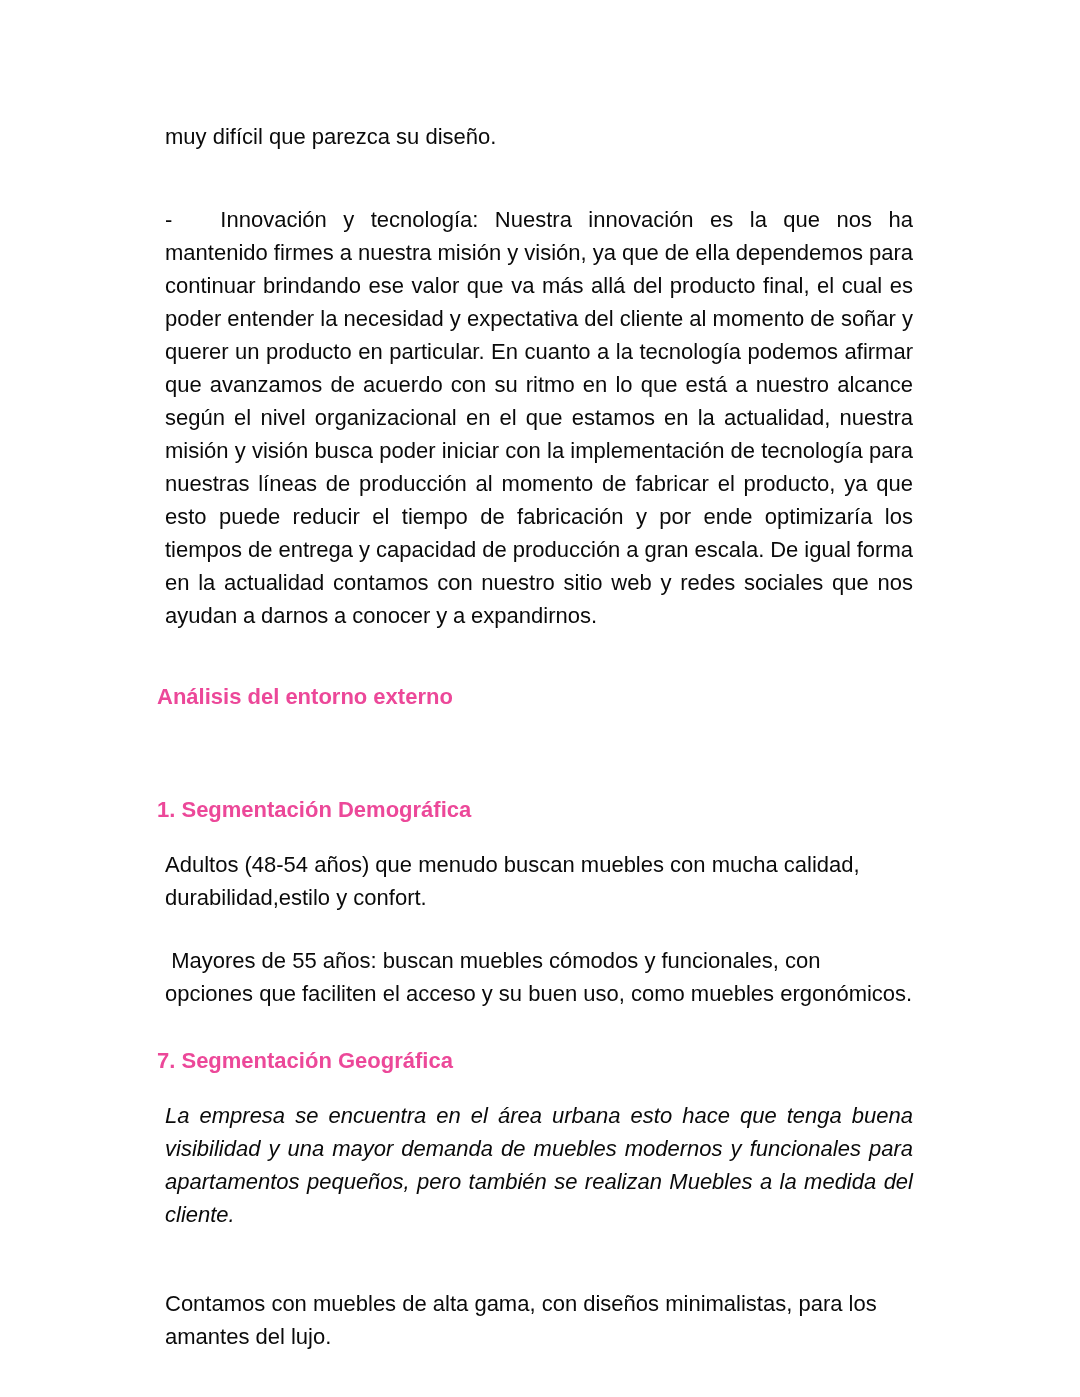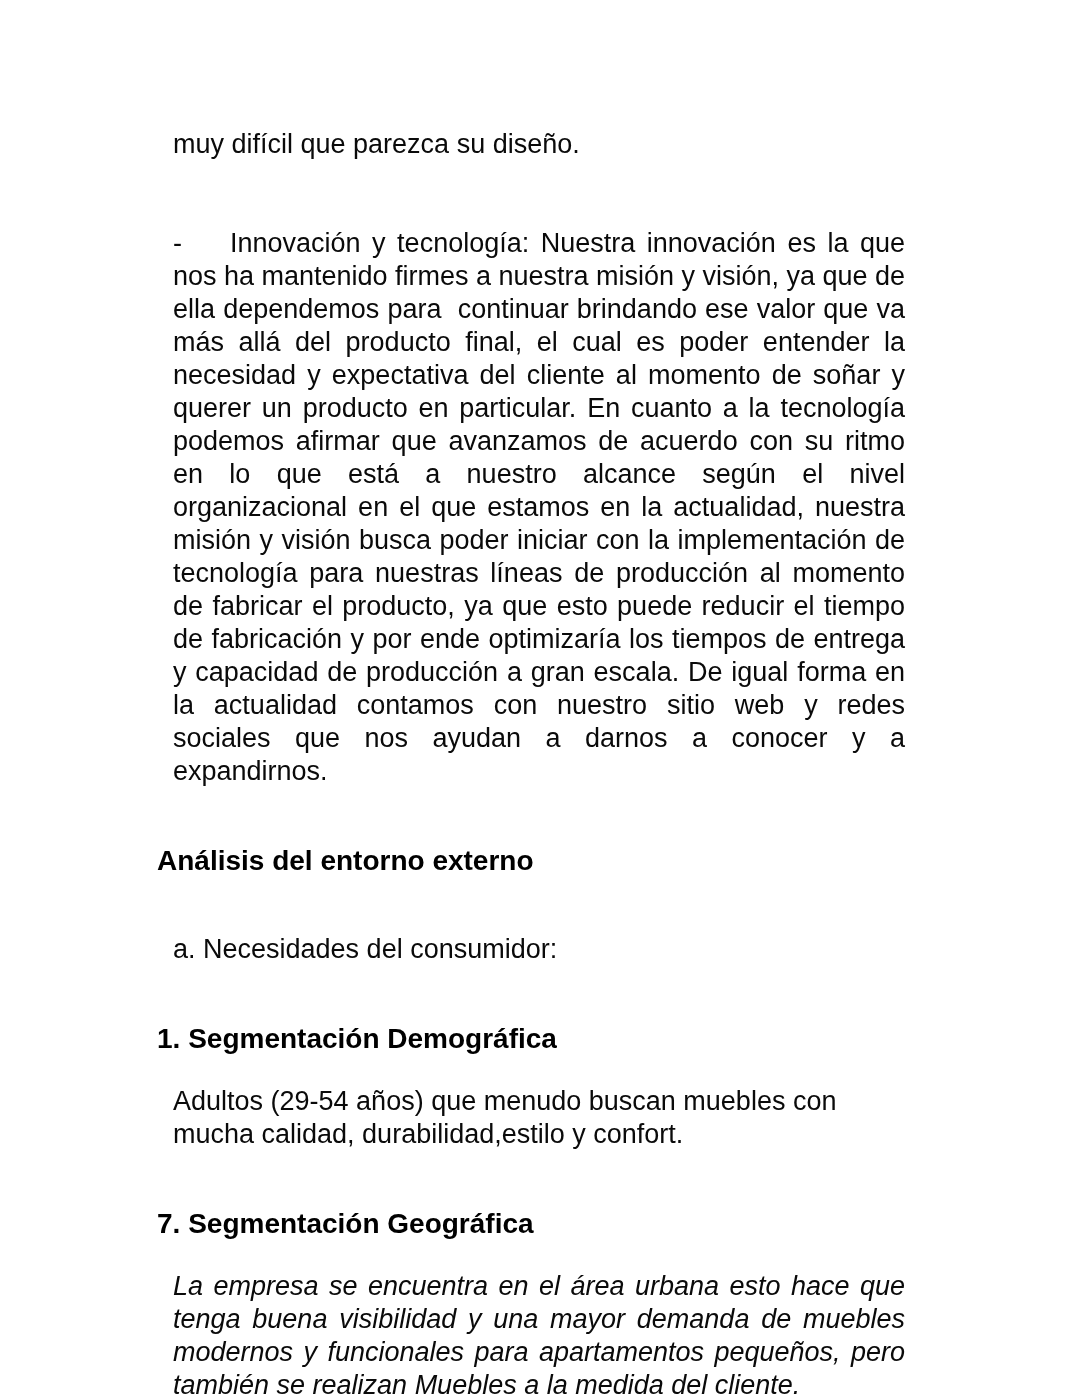--- a/index.html
+++ b/index.html
@@ -19,43 +19,43 @@
   }
   .content {
     position: absolute;
     left: 157px;
     top: 112px;
     width: 764px;
   }
 
   
   .para {
-    font-size: 27px;
+    font-size: 22px;
     line-height: 33px;
-    margin: 16px;
+    margin: 8px;
     color: #0a0a0a;
     white-space: pre-wrap;
   }
   .para.justify {
     text-align: justify;
     text-justify: inter-word;
     font-style: italic;
   }
   .para.justify-tight {
     text-align: justify;
     text-justify: inter-word;
     word-spacing: -0.3px;
   }
 
   .heading {
-    font-size: 28px;
+    font-size: 22px;
     line-height: 33px;
     font-weight: bold;
     margin: 0;
-    color: #000000;
+    color: #ec4899;
   }
 
   .bold-lead {
     font-weight: normal;
   }
   .tab-gap {
     display: inline-block;
     width: 48px;
   }
 
@@ -76,35 +76,35 @@
     <div class="gap-lg"></div>
 
     <p class="para justify-tight"><span>-</span><span class="tab-gap"></span><span class="bold-lead">Innovación y tecnología:</span><span> Nuestra innovación es la que nos ha mantenido firmes a nuestra misión y visión, ya que de ella dependemos para  continuar brindando ese valor que va más allá del producto final, el cual es poder entender la necesidad y expectativa del cliente al momento de soñar y querer un producto en particular. En cuanto a la tecnología podemos afirmar que avanzamos de acuerdo con su ritmo en lo que está a nuestro alcance según el nivel organizacional en el que estamos en la actualidad, nuestra misión y visión busca poder iniciar con la implementación de tecnología para nuestras líneas de producción al momento de fabricar el producto, ya que esto puede reducir el tiempo de fabricación y por ende optimizaría los tiempos de entrega y capacidad de producción a gran escala. De igual forma en la actualidad contamos con nuestro sitio web y redes sociales que nos ayudan a darnos a conocer y a expandirnos.</span></p>
 
     <div class="gap-xl"></div>
 
     <h2 class="heading">Análisis del entorno externo</h2>
 
     <div class="gap-xl"></div>
 
-    <p class="para">a. Necesidades del consumidor:</p>
 
     <div class="gap-sm"></div>
 
 
     <div class="gap-md"></div>
 
     <h3 class="heading">1. Segmentación Demográfica</h3>
 
     <div class="gap-sm"></div>
 
-    <p class="para">Adultos (29-54 años) que menudo buscan muebles con mucha calidad, durabilidad,estilo y confort.</p>
+    <p class="para">Adultos (48-54 años) que menudo buscan muebles con mucha calidad, durabilidad,estilo y confort.</p>
 
     <div class="gap-sm"></div>
 
+    <p class="para"> Mayores de 55 años: buscan muebles cómodos y funcionales, con opciones que faciliten el acceso y su buen uso, como muebles ergonómicos.</p>
 
     <div class="gap-md"></div>
 
     <h3 class="heading">7. Segmentación Geográfica</h3>
 
     <div class="gap-sm"></div>
 
     <p class="para justify">La empresa se encuentra en el área urbana esto hace que tenga buena visibilidad y una mayor demanda de muebles modernos y funcionales para apartamentos pequeños, pero también se realizan Muebles a la medida del cliente.</p>
 
 

